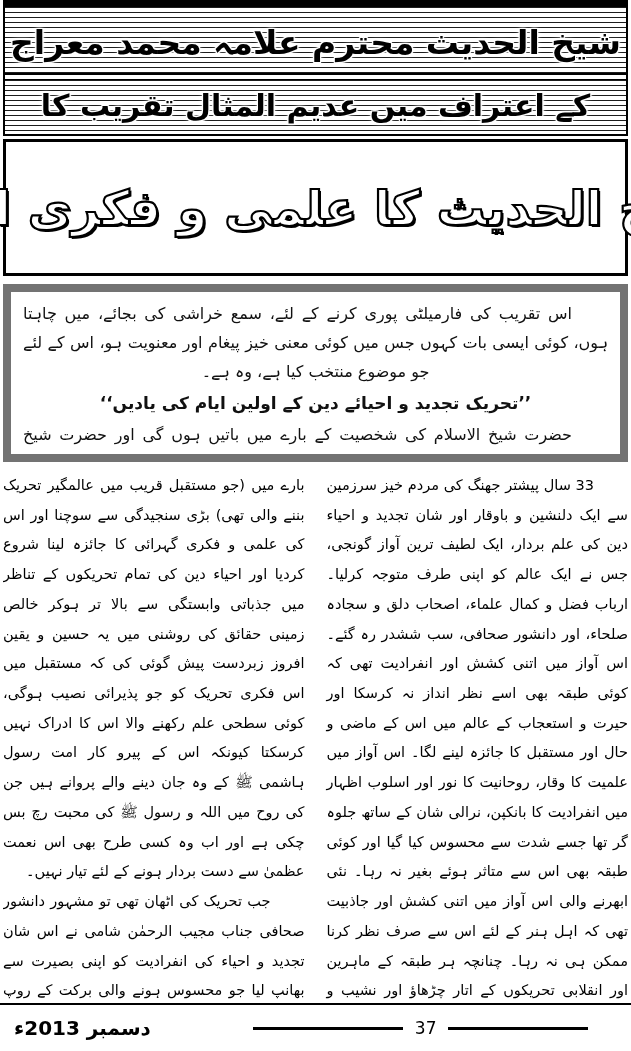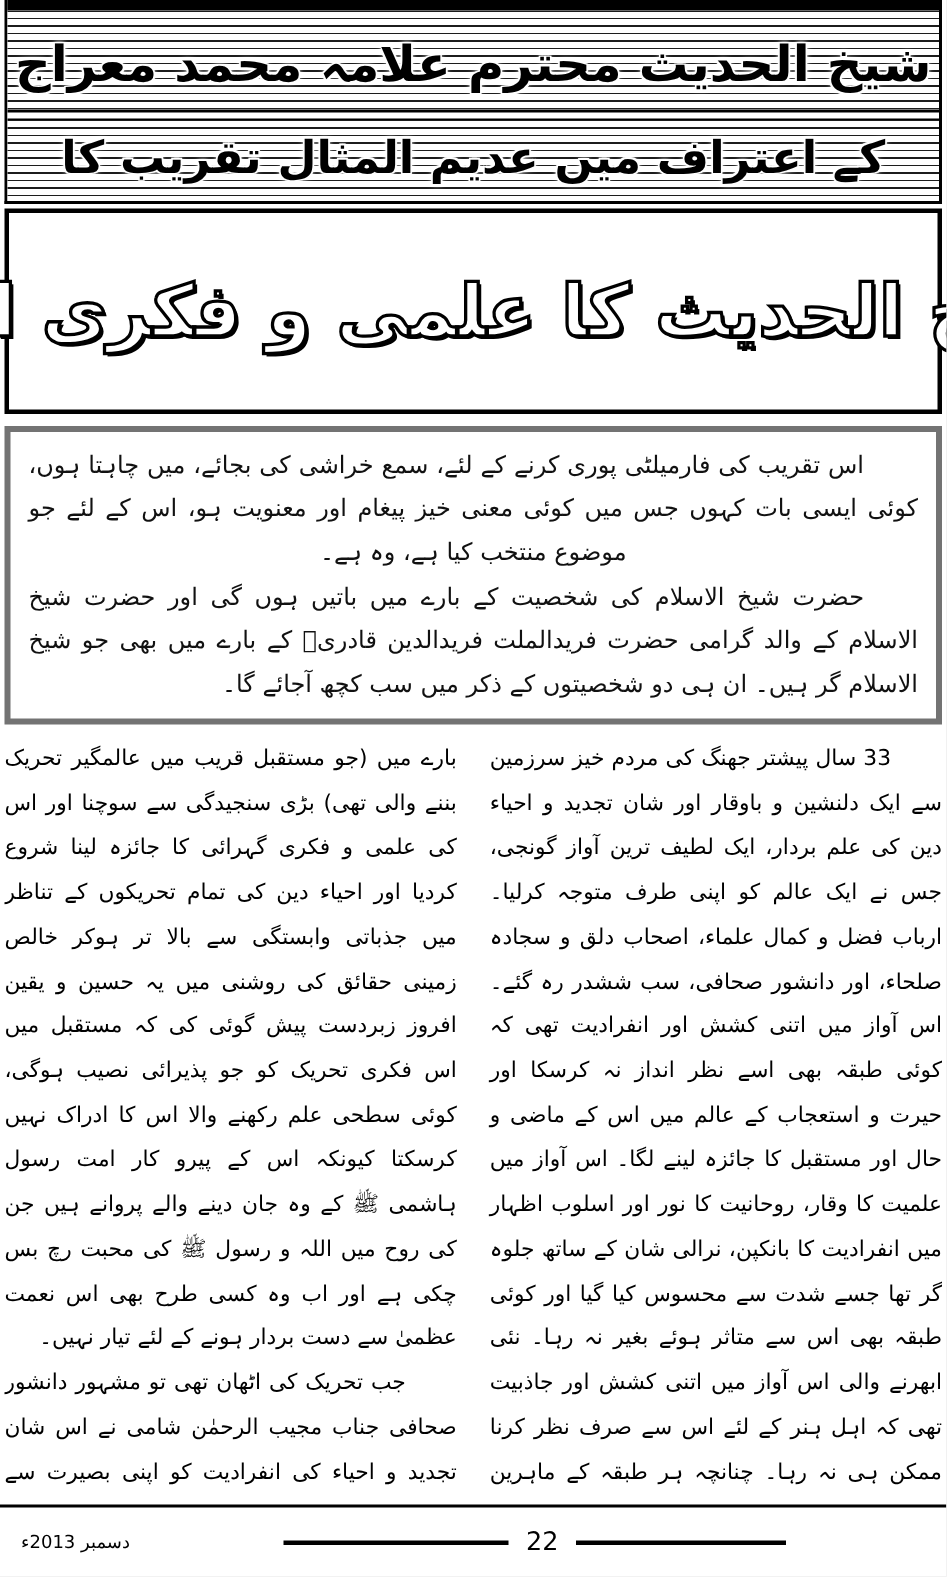--- a/index.html
+++ b/index.html
@@ -64,27 +64,27 @@
     color: #000;
     -webkit-text-fill-color: #fff;
     -webkit-text-stroke: 2.2px #000;
     text-shadow: 2px 2px 0 #000;
     white-space: nowrap;
   }
 
   
   .intro-box {
     margin-top: 8px;
-    border: 4px solid #737373;
+    border: 8px solid #737373;
     padding: 8px 12px 6px 12px;
     direction: rtl;
     font-size: 16px;
     line-height: 1.8;
     color: #111;
-    height: 199px;
+    height: 178px;
     overflow: hidden;
   }
   .intro-para1 { text-align: justify; text-align-last: center; text-indent: 36px; }
   .intro-quote { text-align: center; font-weight: bold; font-size: 17px; margin-top: 2px; }
   .intro-para2 { text-align: justify; text-indent: 36px; margin-top: 2px; }
 
   
   .cols {
     direction: rtl;
     display: flex;
@@ -113,58 +113,59 @@
   .footer-row {
     display: flex;
     align-items: center;
     height: 100%;
     padding: 0 14px;
     gap: 12px;
   }
   .footer-rule { height: 3px; background: #000; flex: 0 0 auto; }
   .footer-rule.left-rule  { width: 150px; margin-left: 90px; }
   .footer-rule.right-rule { width: 140px; margin-right: 60px; }
-  .footer-date { direction: rtl; font-weight: normal; font-size: 12px; white-space: nowrap; }
+  .footer-date { direction: rtl; font-weight: bold; font-size: 20px; white-space: nowrap; }
   .footer-page { font-size: 17px; font-weight: normal; }
 </style>
 </head>
 <body>
 
 <div class="page">
 
   <div class="masthead">
     <div class="masthead-topbar"></div>
     <div class="ruled masthead-row row1">شیخ الحدیث محترم علامہ محمد معراج الاسلام کی علمی و فکری خدمات</div>
     <div class="masthead-divider"></div>
     <div class="ruled masthead-row row2">کے اعتراف میں عدیم المثال تقریب کا اہتمام</div>
   </div>
 
   <div class="title-box">
     <div class="title-calligraphy">محترم شیخ الحدیث کا علمی و فکری اظہار خیال</div>
   </div>
 
   <div class="intro-box">
     <p class="intro-para1">اس تقریب کی فارمیلٹی پوری کرنے کے لئے، سمع خراشی کی بجائے، میں چاہتا ہوں، کوئی ایسی بات کہوں جس میں کوئی معنی خیز پیغام اور معنویت ہو، اس کے لئے جو موضوع منتخب کیا ہے، وہ ہے۔</p>
+    <p class="intro-quote">’’تحریک تجدید و احیائے دین کے اولین ایام کی یادیں‘‘</p>
     <p class="intro-para2">حضرت شیخ الاسلام کی شخصیت کے بارے میں باتیں ہوں گی اور حضرت شیخ الاسلام کے والد گرامی حضرت فریدالملت فریدالدین قادریؒ کے بارے میں بھی جو شیخ الاسلام گر ہیں۔ ان ہی دو شخصیتوں کے ذکر میں سب کچھ آجائے گا۔</p>
   </div>
 
   <div class="cols">
     <div class="col">
       <p class="indent">33 سال پیشتر جھنگ کی مردم خیز سرزمین سے ایک دلنشین و باوقار اور شان تجدید و احیاء دین کی علم بردار، ایک لطیف ترین آواز گونجی، جس نے ایک عالم کو اپنی طرف متوجہ کرلیا۔ ارباب فضل و کمال علماء، اصحاب دلق و سجادہ صلحاء، اور دانشور صحافی، سب ششدر رہ گئے۔ اس آواز میں اتنی کشش اور انفرادیت تھی کہ کوئی طبقہ بھی اسے نظر انداز نہ کرسکا اور حیرت و استعجاب کے عالم میں اس کے ماضی و حال اور مستقبل کا جائزہ لینے لگا۔ اس آواز میں علمیت کا وقار، روحانیت کا نور اور اسلوب اظہار میں انفرادیت کا بانکپن، نرالی شان کے ساتھ جلوہ گر تھا جسے شدت سے محسوس کیا گیا اور کوئی طبقہ بھی اس سے متاثر ہوئے بغیر نہ رہا۔ نئی ابھرنے والی اس آواز میں اتنی کشش اور جاذبیت تھی کہ اہل ہنر کے لئے اس سے صرف نظر کرنا ممکن ہی نہ رہا۔ چنانچہ ہر طبقہ کے ماہرین اور انقلابی تحریکوں کے اتار چڑھاؤ اور نشیب و فراز پر گہری اور دور رس نظر رکھنے والوں نے اس حیرت انگیز انقلابی آواز اور تحریک کے</p>
     </div>
     <div class="col">
       <p>بارے میں (جو مستقبل قریب میں عالمگیر تحریک بننے والی تھی) بڑی سنجیدگی سے سوچنا اور اس کی علمی و فکری گہرائی کا جائزہ لینا شروع کردیا اور احیاء دین کی تمام تحریکوں کے تناظر میں جذباتی وابستگی سے بالا تر ہوکر خالص زمینی حقائق کی روشنی میں یہ حسین و یقین افروز زبردست پیش گوئی کی کہ مستقبل میں اس فکری تحریک کو جو پذیرائی نصیب ہوگی، کوئی سطحی علم رکھنے والا اس کا ادراک نہیں کرسکتا کیونکہ اس کے پیرو کار امت رسول ہاشمی ﷺ کے وہ جان دینے والے پروانے ہیں جن کی روح میں اللہ و رسول ﷺ کی محبت رچ بس چکی ہے اور اب وہ کسی طرح بھی اس نعمت عظمیٰ سے دست بردار ہونے کے لئے تیار نہیں۔</p>
       <p class="indent">جب تحریک کی اٹھان تھی تو مشہور دانشور صحافی جناب مجیب الرحمٰن شامی نے اس شان تجدید و احیاء کی انفرادیت کو اپنی بصیرت سے بھانپ لیا جو محسوس ہونے والی برکت کے روپ میں تھی اور پھر اس کا برملا اظہار کردیا کہ</p>
 
     </div>
   </div>
 
   <div class="footer">
     <div class="footer-row">
       <span class="footer-date">دسمبر 2013ء</span>
       <span class="footer-rule left-rule"></span>
-      <span class="footer-page">22</span>
+      <span class="footer-page">37</span>
       <span class="footer-rule right-rule"></span>
 
     </div>
   </div>
 
 </div>
 
 </body></html>

